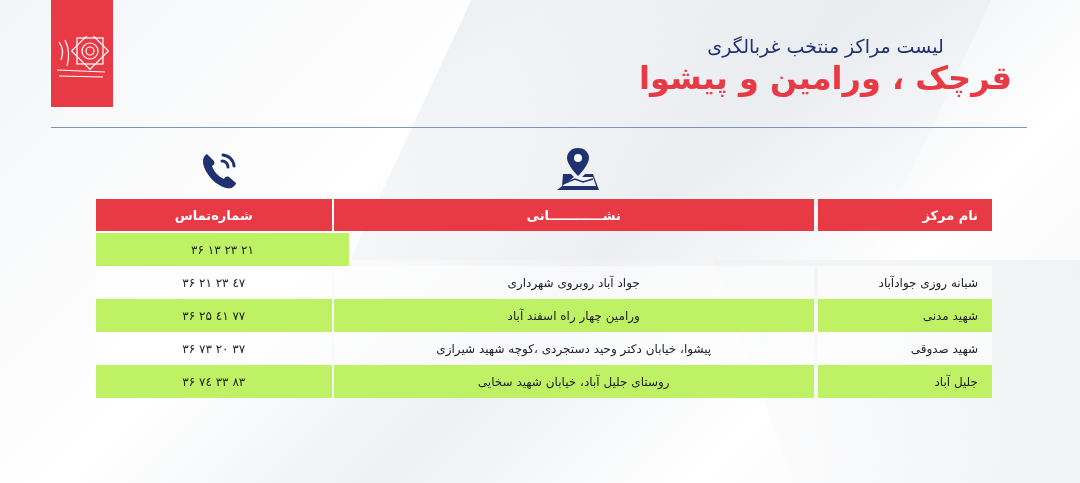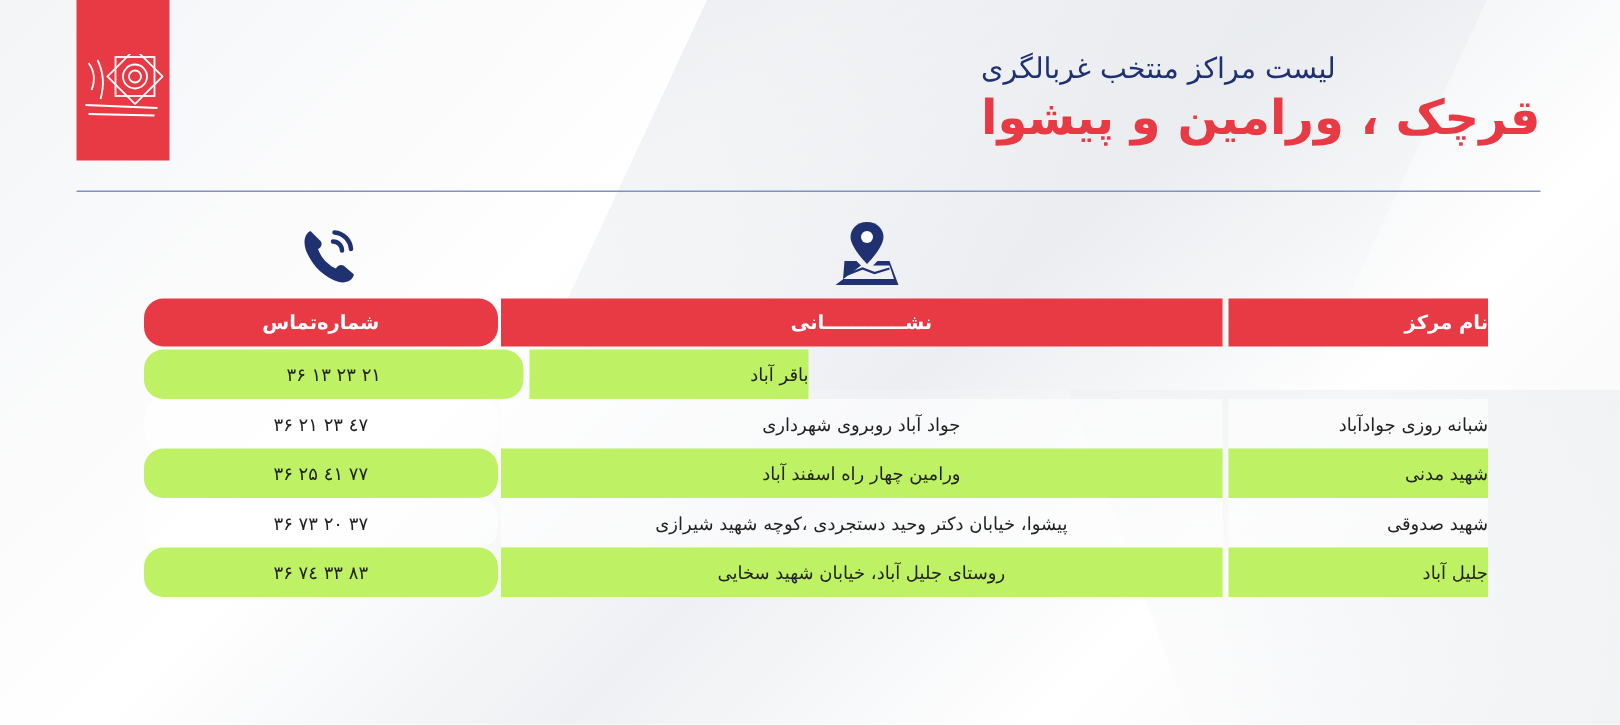--- a/index.html
+++ b/index.html
@@ -7,33 +7,33 @@
     width:1080px; height:483px; overflow:hidden; position:relative;
     background: linear-gradient(135deg, #f4f5f7 0%, #ffffff 35%, #eef0f3 55%, #ffffff 75%, #f3f4f6 100%);
     font-family: "DejaVu Sans", sans-serif;
   }
   .bg-shape1 { position:absolute; left:420px; top:-40px; width:520px; height:300px;
     background: linear-gradient(160deg, rgba(225,228,233,0.6), rgba(255,255,255,0)); transform: skewX(-25deg); }
   .bg-shape2 { position:absolute; left:760px; top:260px; width:400px; height:260px;
     background: linear-gradient(200deg, rgba(236,238,241,0.7), rgba(255,255,255,0)); transform: skewX(20deg); }
   .logo { position:absolute; left:51px; top:0; width:62px; height:107px; background:#e83a45; }
   .logo svg { position:absolute; left:4px; top:36px; }
-  .title-wrap { position:absolute; right:53px; top:34px; direction:rtl; text-align:left;margin-left:44px; }
+  .title-wrap { position:absolute; right:68px; top:34px; direction:rtl; text-align:center;margin-left:44px; }
   .subtitle { color:#1f3170; font-size:19px; line-height:24px; font-weight:normal; }
   .title { color:#e83a45; font-size:32px; line-height:44px; font-weight:bold; margin-top:-2px; }
   .divider { position:absolute; left:51px; top:127px; width:976px; height:1px; background:#7d94c0; }
   .icon-phone { position:absolute; left:200px; top:151px; }
   .icon-map { position:absolute; left:553px; top:146px; }
   .table { position:absolute; left:96px; top:199px; width:896px; direction:ltr; }
   .row { display:flex; height:33px; }
   .row.head { height:32px; margin-bottom:2px; }
   .cell { box-sizing:border-box; display:flex; align-items:center; font-size:12px; color:#222; }
-  .c-phone { width:253px; justify-content:center;border-radius:13px; }
+  .c-phone { width:253px; justify-content:center; }
   .c-addr { width:516px; margin-left:2px; justify-content:center; direction:rtl; }
-  .c-name { width:186px; margin-left:4px; justify-content:flex-start; direction:rtl; padding-right:0; }
+  .c-name { width:186px; margin-left:4px; justify-content:flex-start; direction:rtl; padding-right:14px; }
   .head .cell { background:#e83a45; color:#fff; font-size:13px; font-weight:bold; }
   .row.odd .cell { background:#bef264; }
   .row.even .cell { background:rgba(255,255,255,0.6); }
   .phone-text { direction:ltr; letter-spacing:1px; }
 </style>
 </head>
 <body>
 
 <div class="bg-shape1"></div>
 <div class="bg-shape2"></div>
@@ -74,21 +74,20 @@
   <div class="row head">
     <div class="cell c-phone">شماره‌تماس</div>
     <div class="cell c-addr">نشــــــــــــانی</div>
     <div class="cell c-name">نام مرکز</div>
   </div>
 
   <div class="row odd">
     <div class="cell c-phone">
         <span class="phone-text">۳۶ ۱۳ ۲۳ ۲۱</span>
       </div>
-    <div class="cell c-name">باقر آباد</div>
   </div>
   <div class="row even">
     <div class="cell c-phone">
         <span class="phone-text">۳۶ ۲۱ ۲۳ ٤۷</span>
       </div>
     <div class="cell c-addr">جواد آباد روبروی شهرداری</div>
     <div class="cell c-name">شبانه روزی جوادآباد</div>
   </div>
   <div class="row odd">
     <div class="cell c-phone">

